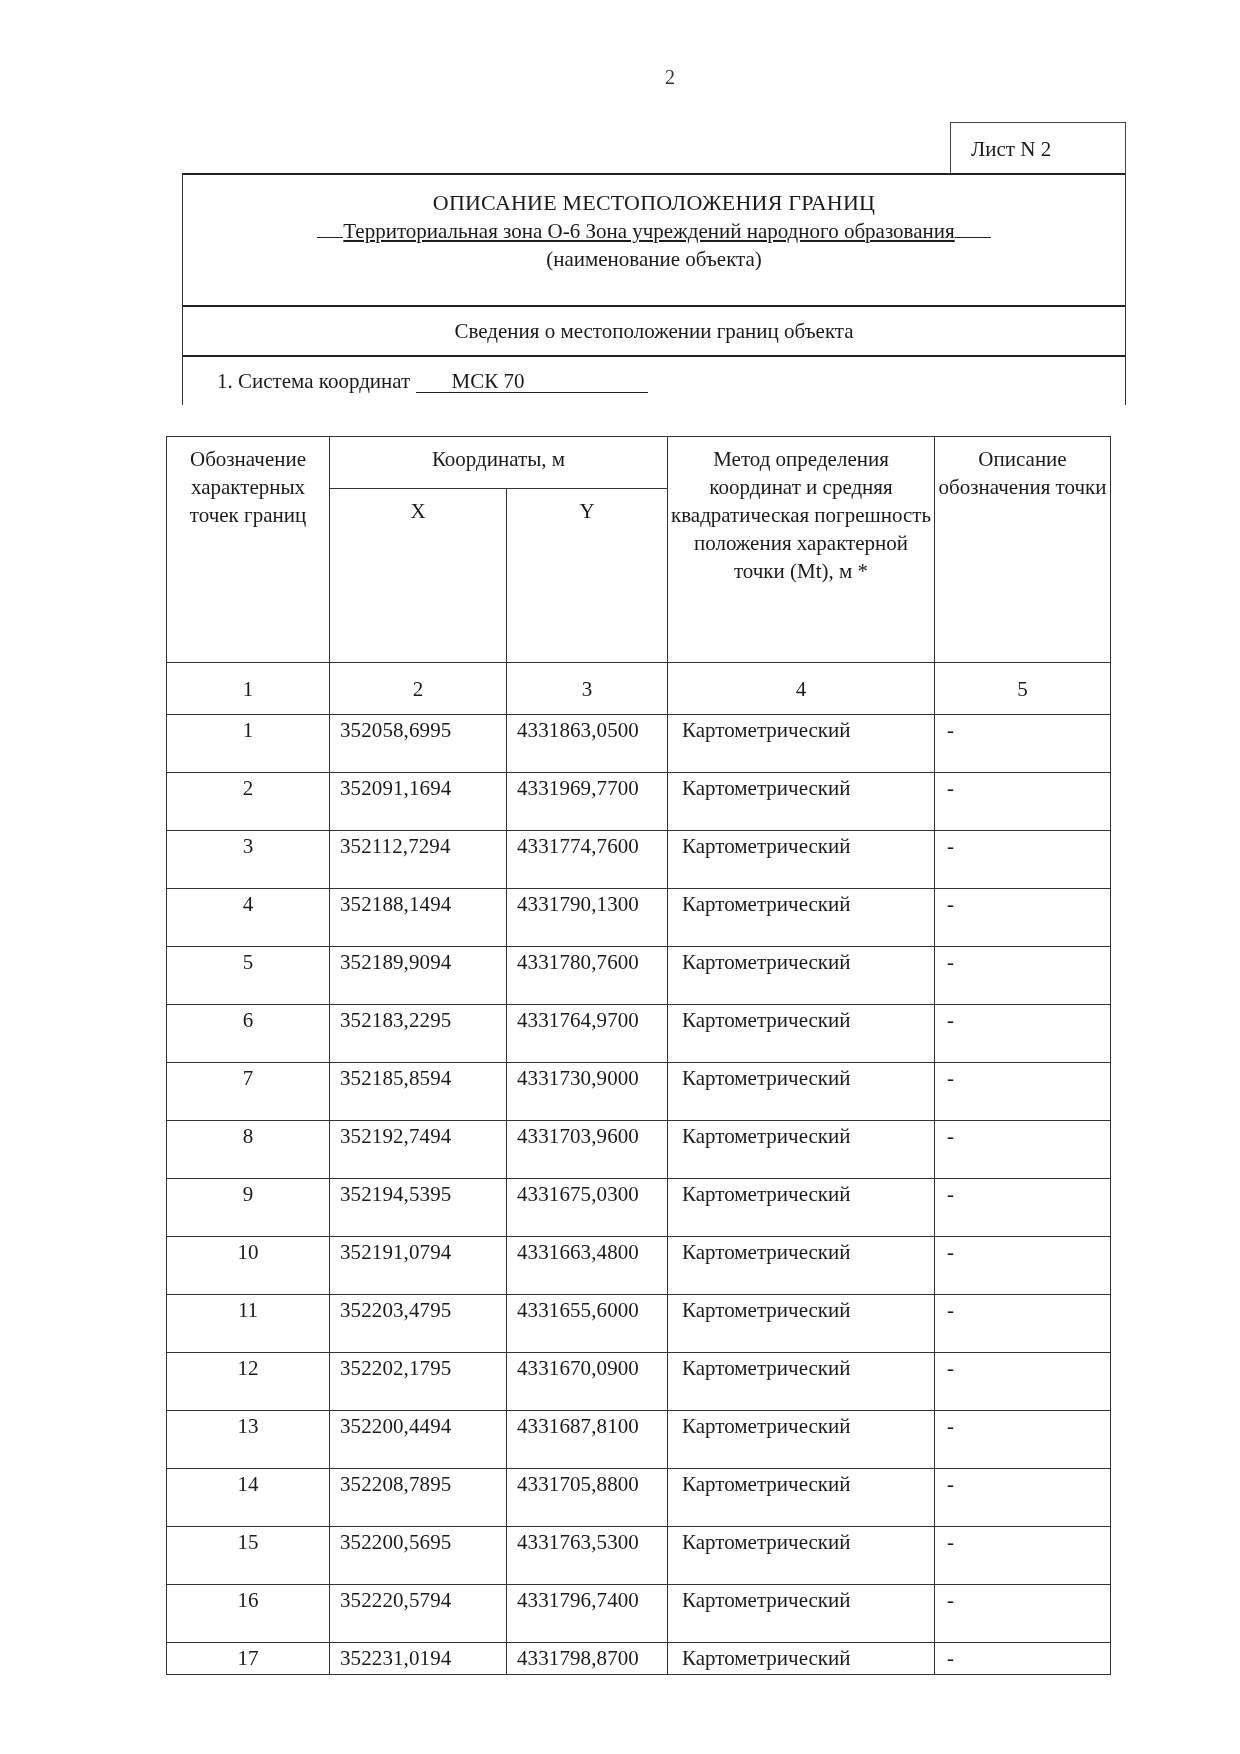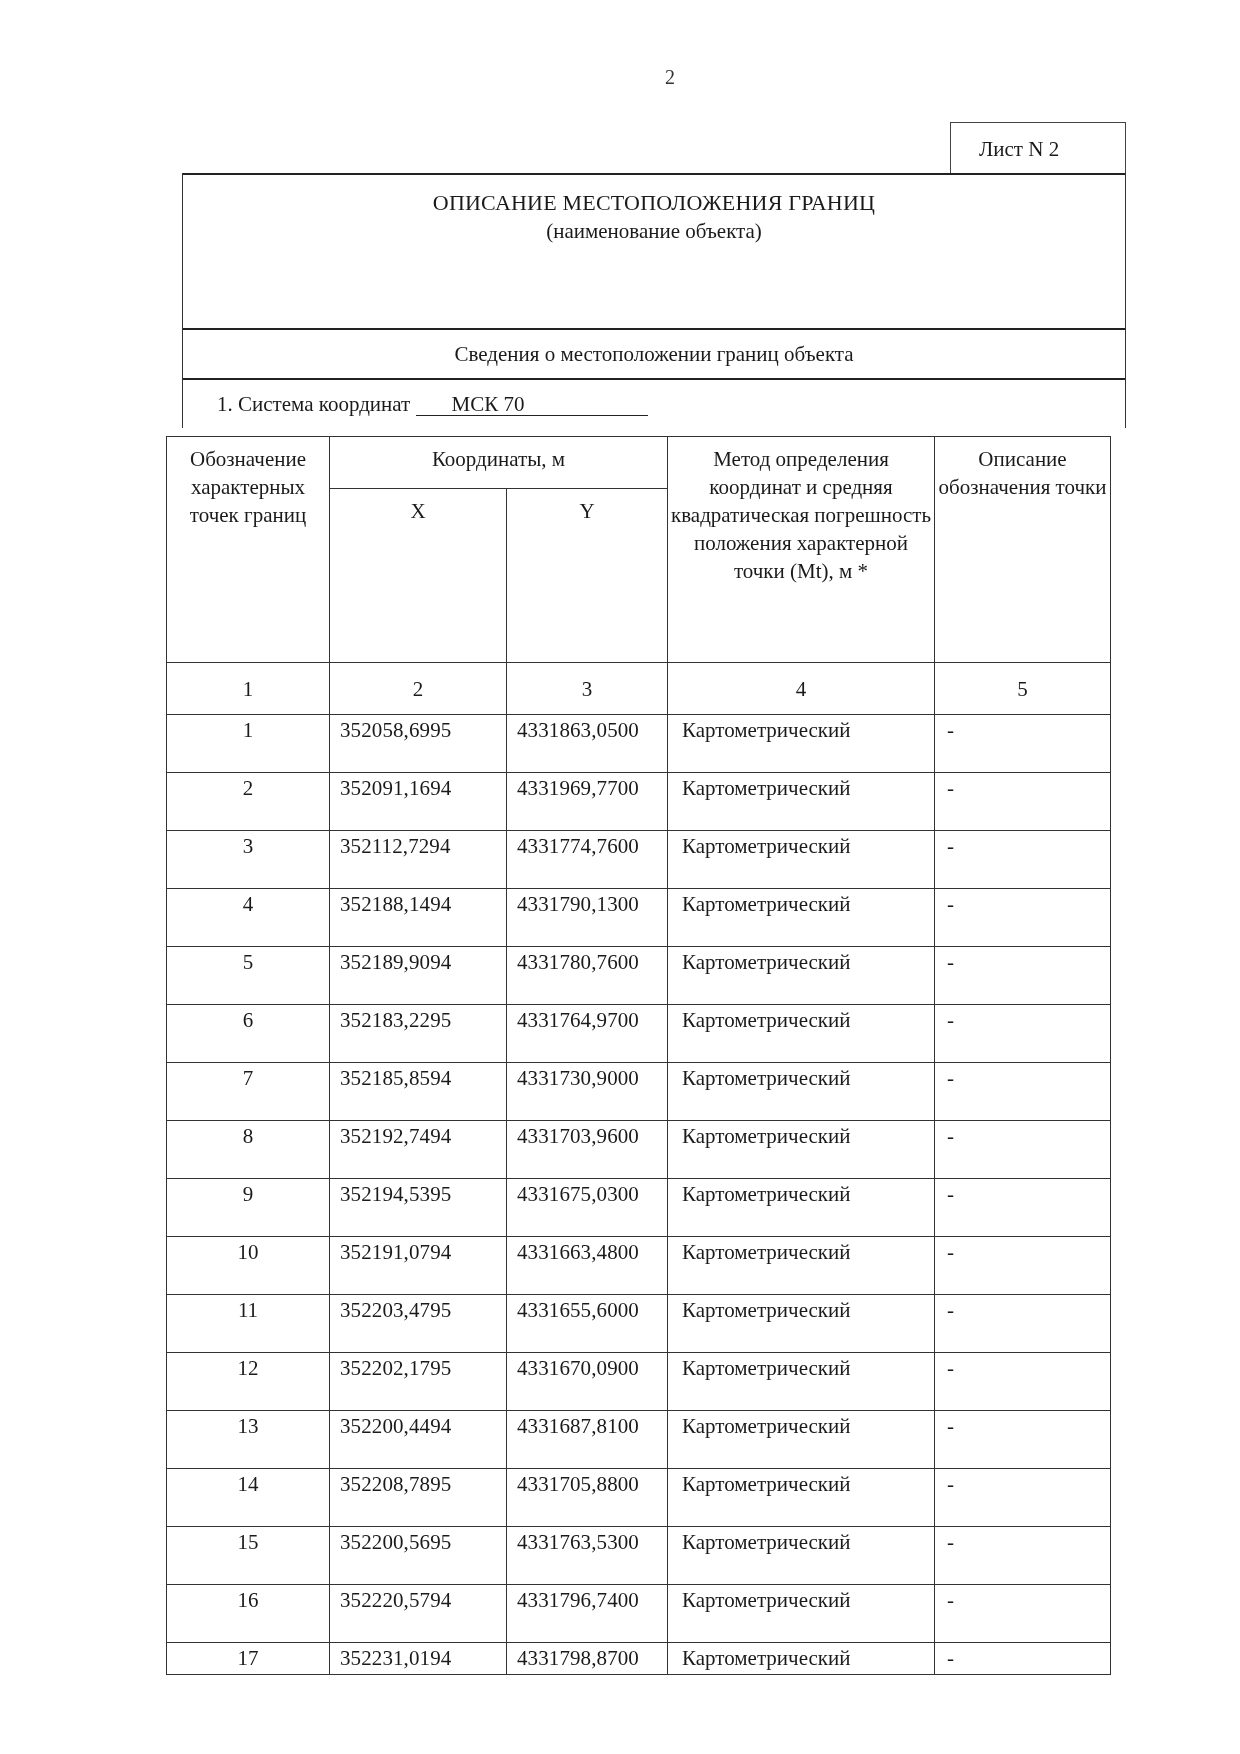--- a/index.html
+++ b/index.html
@@ -28,21 +28,21 @@
       position: absolute;
       left: 950px;
       top: 122px;
       width: 176px;
       height: 52px;
       border-left: 1.5px solid #444;
       border-top: 1.5px solid #444;
       border-right: 1.5px solid #444;
       box-sizing: border-box;
       font-size: 21px;
-      padding: 14px 0 0 28px;
+      padding: 14px 0 0 20px;
     }
     .frame {
       position: absolute;
       left: 182px;
       width: 944px;
       box-sizing: border-box;
       border-left: 1.5px solid #333;
       border-right: 1.5px solid #333;
     }
     .block {
@@ -57,21 +57,20 @@
     }
     .title-main { font-size: 22px; letter-spacing: 0.2px; }
     .title-sub { font-size: 21px; }
     .title-sub .u { text-decoration: underline; }
     .title-sub .pad { display: inline-block; border-bottom: 1.5px solid #222; height: 18px; vertical-align: baseline; }
     .title-note { font-size: 21px; }
     .info-block {
       height: 50px;
       font-size: 21px;
       line-height: 48px;
-      margin-top: 23px;
     }
     .coord-block {
       height: 50px;
       font-size: 21px;
       line-height: 48px;
       text-align: left;
       padding-left: 34px;
     }
     .coord-block .coord-value {
       display: inline-block;
@@ -144,20 +143,23 @@
 
 <div class="page-number">2</div>
 
 <div class="sheet-box">
   <span>Лист N 2</span>
 </div>
 
 <div class="frame" style="top:173px;">
   <div class="block title-block">
     <div class="title-main">ОПИСАНИЕ МЕСТОПОЛОЖЕНИЯ ГРАНИЦ</div>
+    <div class="title-sub">
+      <span class="pad" style="width:26px;"></span><span class="u">Территориальная зона О-6 Зона учреждений народного образования</span><span class="pad" style="width:36px;"></span>
+    </div>
     <div class="title-note">(наименование объекта)</div>
   </div>
   <div class="block info-block">
     <span>Сведения о местоположении границ объекта</span>
   </div>
   <div class="block coord-block">
     <span>1. Система координат</span>
     <span class="coord-value">МСК 70</span>
   </div>
 </div>

